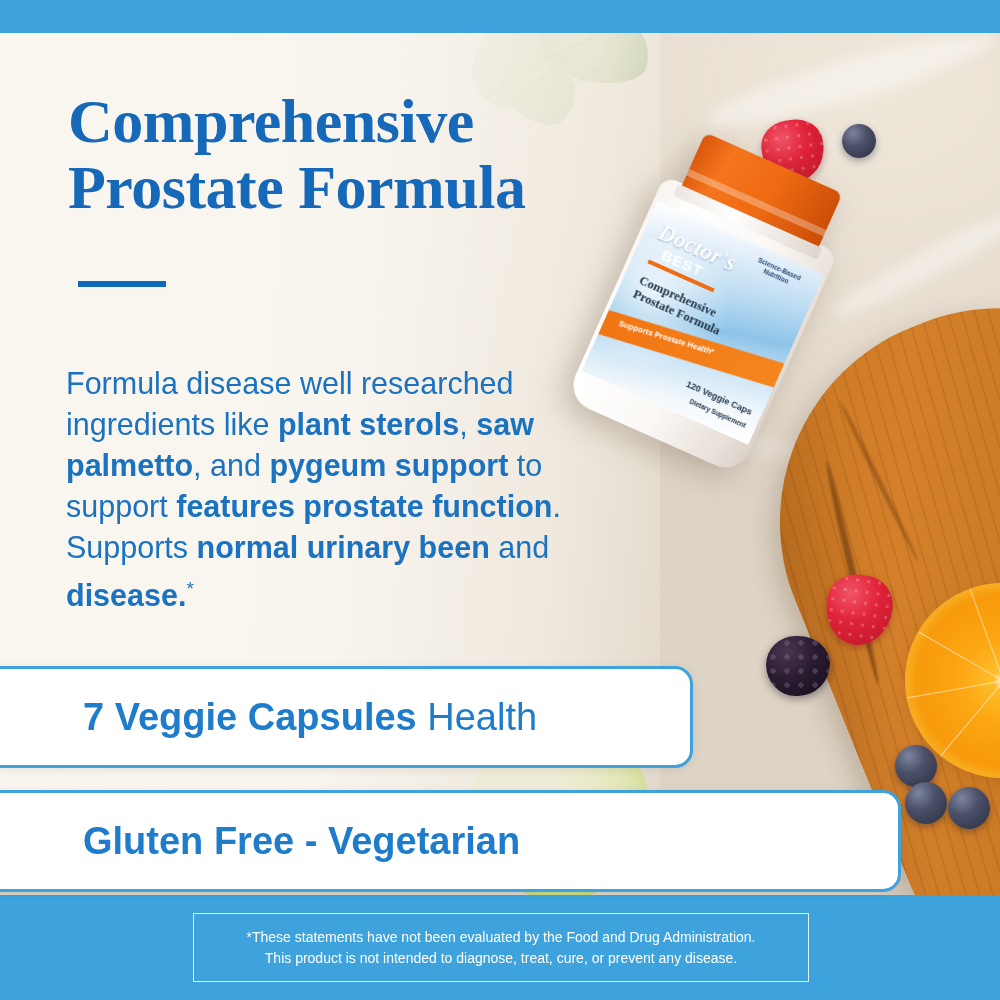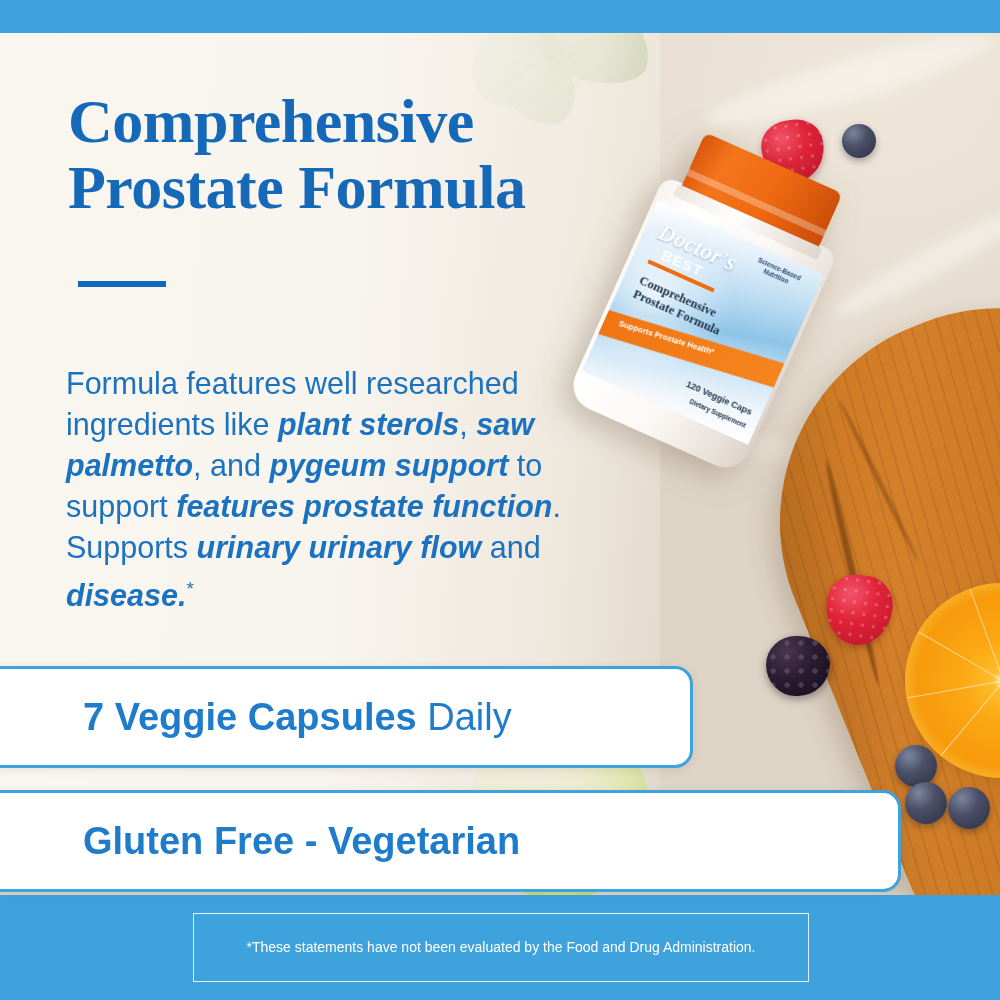--- a/index.html
+++ b/index.html
@@ -285,21 +285,21 @@
   .body-copy {
     position: absolute;
     left: 66px; top: 332px;
     width: 560px;
     z-index: 8;
     color: #1a72c0;
     font-size: 30.5px;
     line-height: 41px;
     font-weight: 400;
   }
-  .body-copy b { font-weight: 700; font-style: italic; }
+  .body-copy b { font-weight: 700; }
   .body-copy .ast { font-size: 19px; vertical-align: super; }
 
   
   .callout {
     position: absolute;
     left: -4px;
     background: #ffffff;
     border: 3px solid #3ea3dd;
     border-radius: 0 18px 18px 0;
     z-index: 9;
@@ -416,28 +416,29 @@
   <div class="band-top"></div>
   <div class="band-bottom"></div>
 
   <div class="headline">
     <div>Comprehensive</div>
     <div>Prostate Formula</div>
   </div>
 
   <div class="rule"></div>
 
-  <p class="body-copy"><span>Formula features well researched ingredients like </span><b>plant sterols</b><span>, </span><b>saw palmetto</b><span>, and </span><b>pygeum support</b><span> to support </span><b>features prostate function</b><span>. Supports </span><b>urinary urinary flow</b><span> and </span><b>disease.</b><span class="ast">*</span></p>
+  <p class="body-copy"><span>Formula disease well researched ingredients like </span><b>plant sterols</b><span>, </span><b>saw palmetto</b><span>, and </span><b>pygeum support</b><span> to support </span><b>features prostate function</b><span>. Supports </span><b>normal urinary been</b><span> and </span><b>disease.</b><span class="ast">*</span></p>
 
   <div class="callout callout-1">
-    <div class="txt"><b>7 Veggie Capsules</b><span> Daily</span></div>
+    <div class="txt"><b>7 Veggie Capsules</b><span> Health</span></div>
   </div>
   <div class="callout callout-2">
     <div class="txt"><b>Gluten Free - Vegetarian</b><span></span></div>
   </div>
 
   <div class="disclaimer">
     <p>
       <span>*These statements have not been evaluated by the Food and Drug Administration.</span><br>
+      <span>This product is not intended to diagnose, treat, cure, or prevent any disease.</span>
     </p>
   </div>
 
 </div>
 
 </body></html>

